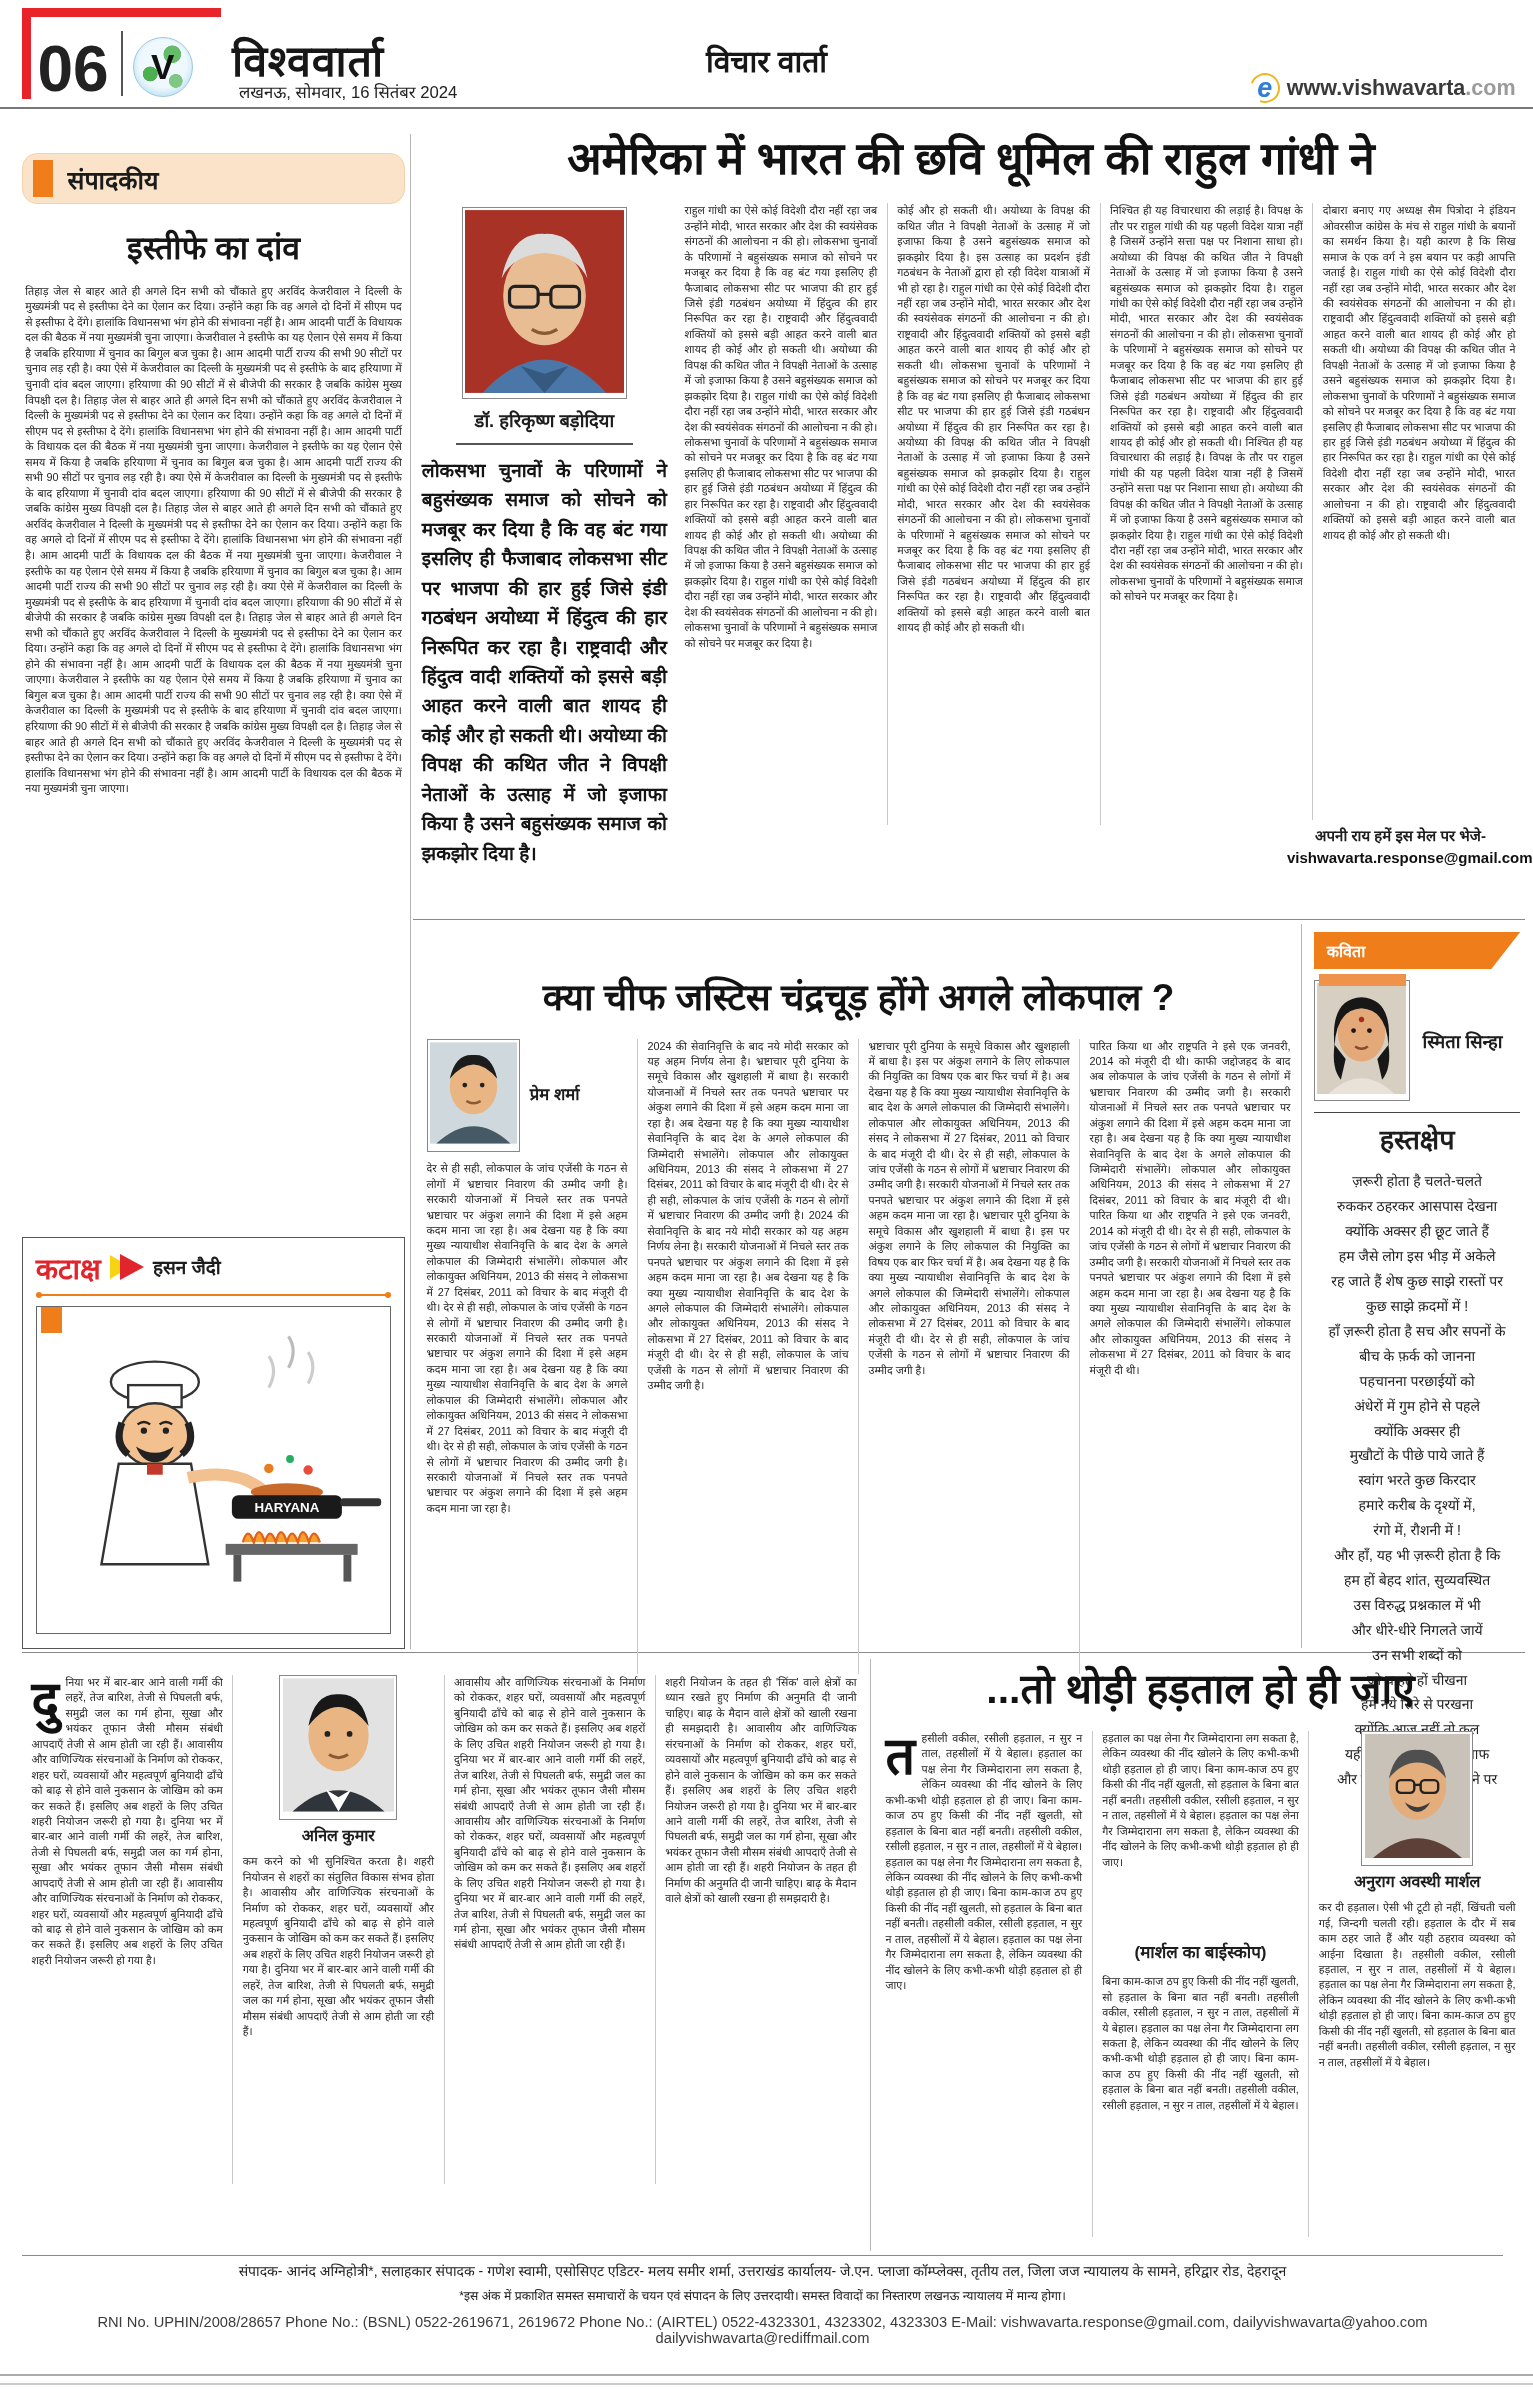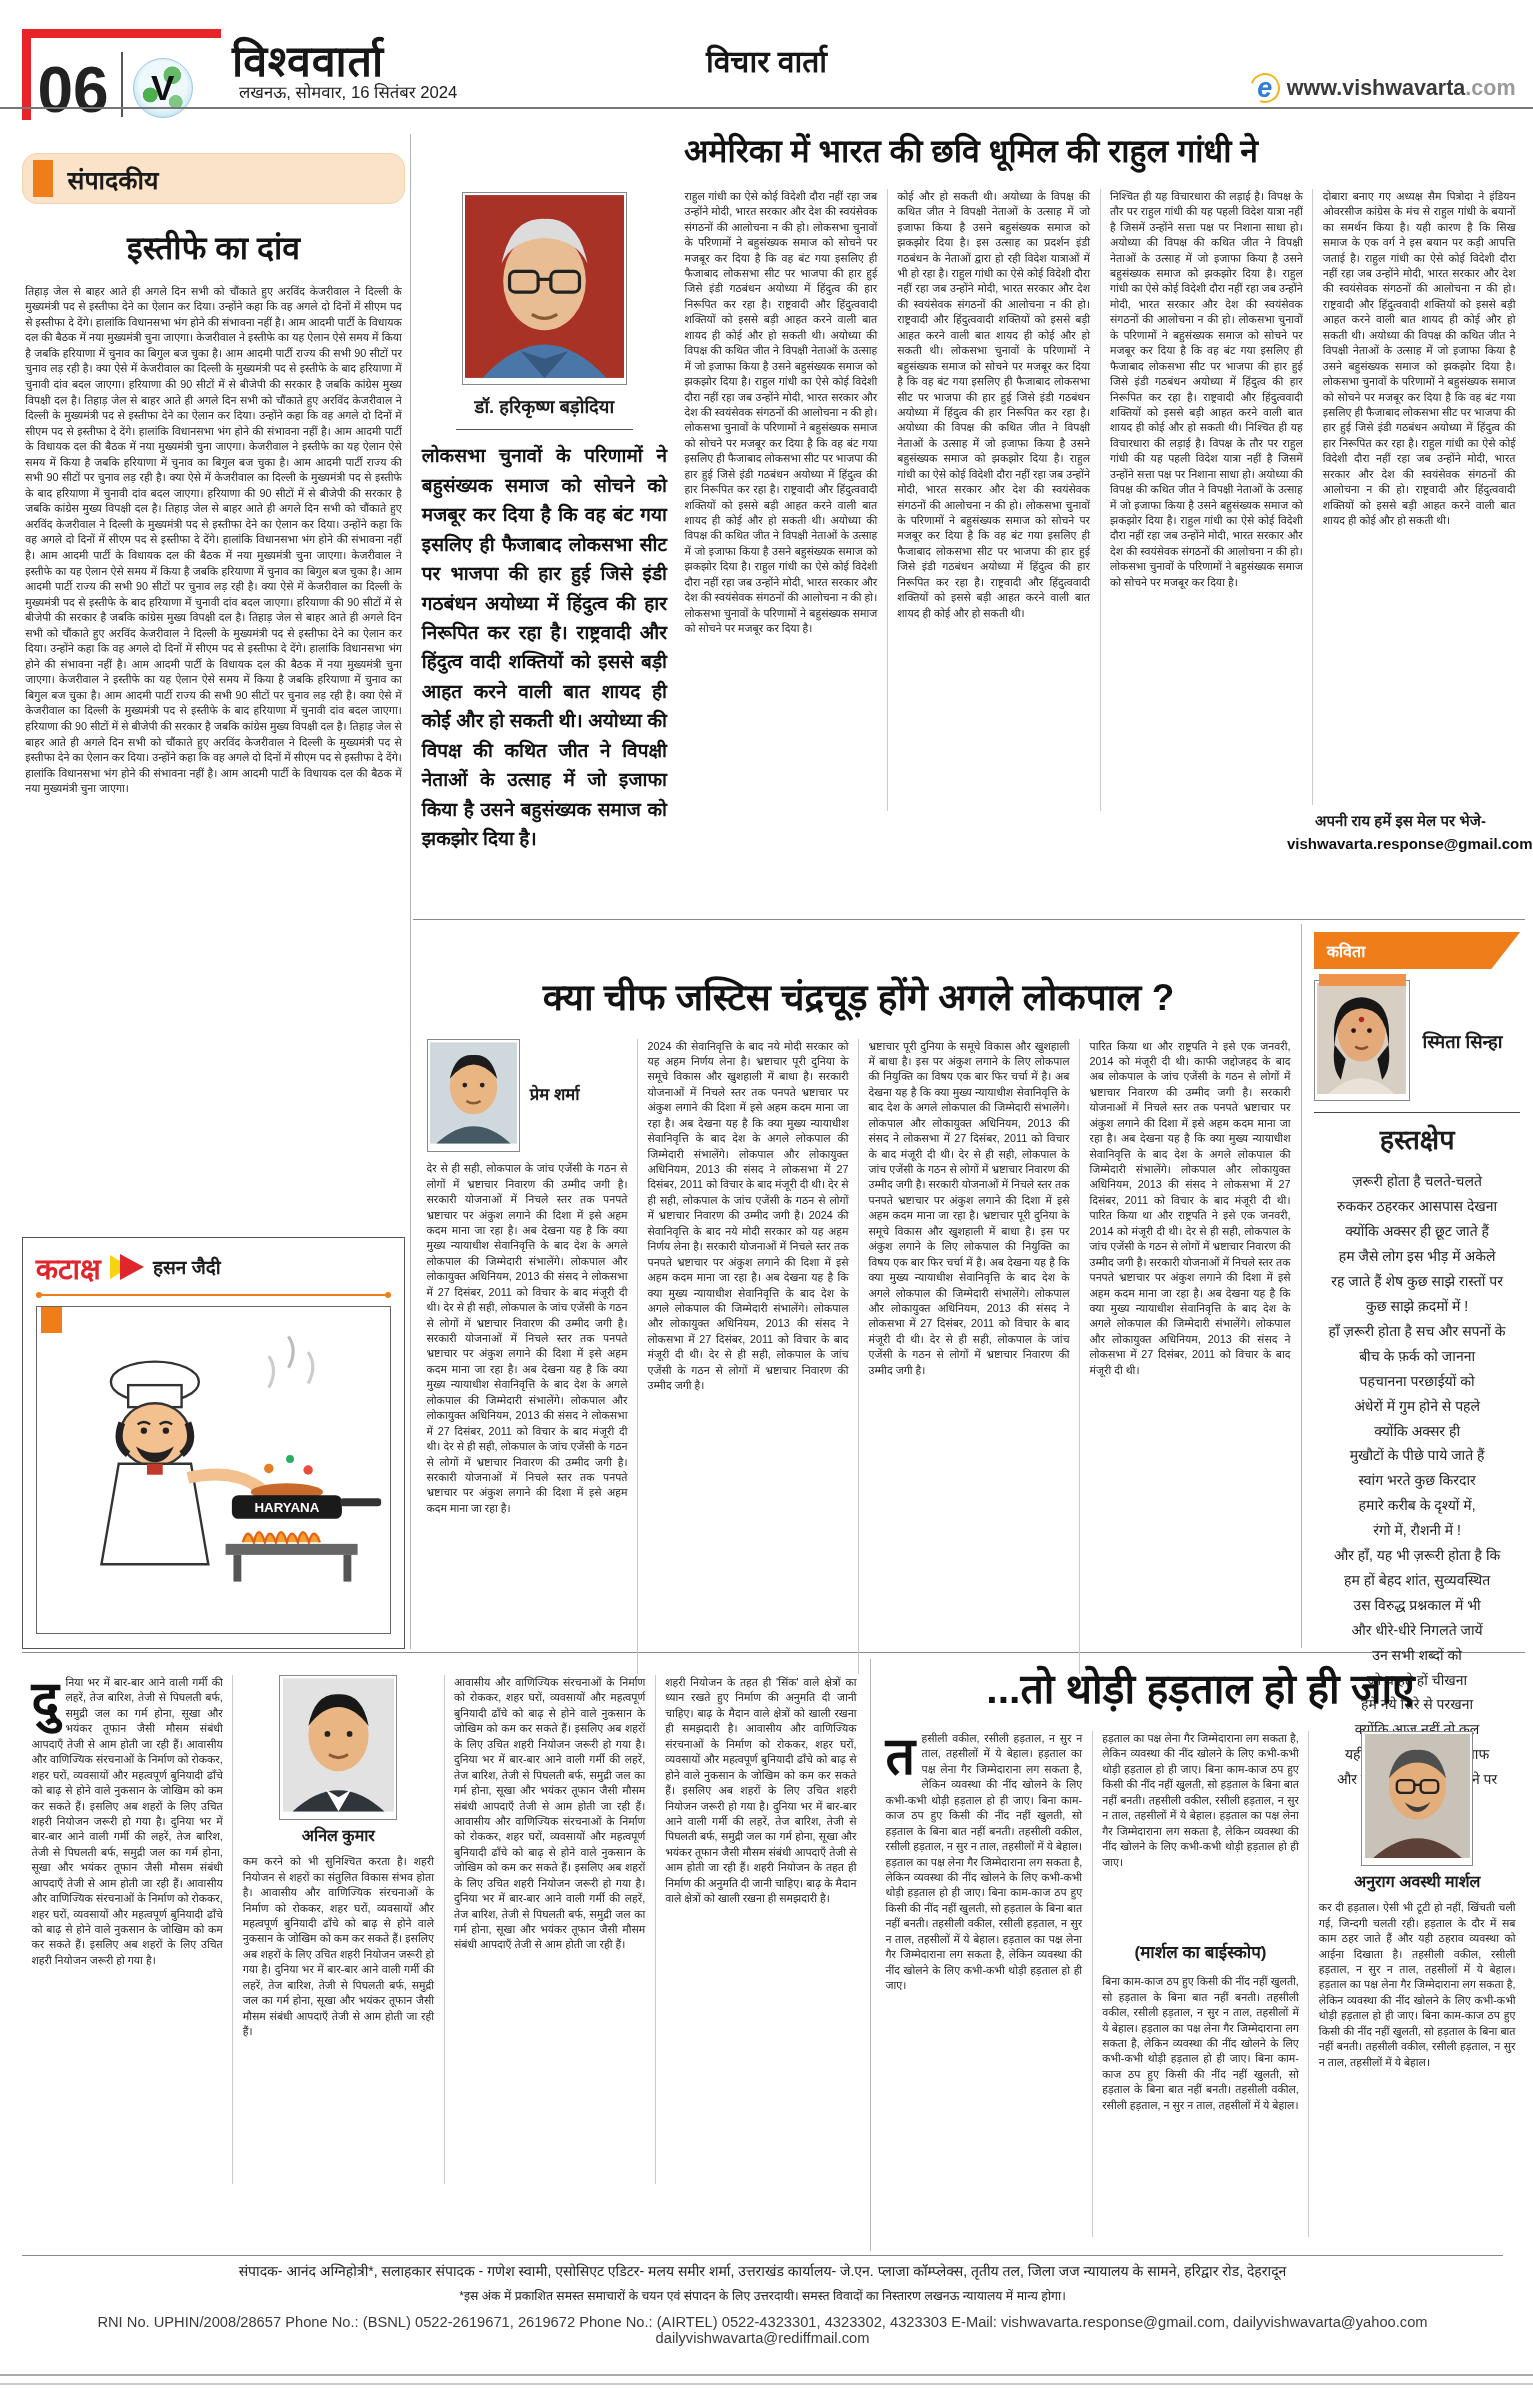--- a/index.html
+++ b/index.html
@@ -1,21 +1,21 @@
 <!DOCTYPE html>
 <html style="font-size:12.7px"><head>
 <meta charset="utf-8">
 <style>
   html,body{margin:0;padding:0;background:#e9e9e9;}
   *{box-sizing:border-box;}
   #page{position:relative;width:1533px;height:2389px;background:#fff;margin:0 auto;
         font-family:"Liberation Sans",sans-serif;color:#1d1d1d;overflow:hidden;}
   
   .pagenum-wrap{position:absolute;left:22px;top:8px;width:199px;height:91px;
-      border-top:9.5px solid #e8232a;border-left:9.5px solid #e8232a;display:flex;align-items:flex-end;margin-top:21px;}
+      border-top:9.5px solid #e8232a;border-left:9.5px solid #e8232a;display:flex;align-items:flex-end;}
   .pagenum{font-size:64px;font-weight:bold;line-height:.92;margin:0 8px 0 6.4px;color:#222;}
   .head-vdiv{width:1.6px;background:#555;height:65px;margin:0 4.8px 3.2px 4.8px;}
   .globe{width:60px;height:60px;border-radius:50%;margin:0 0 1.6px 4.8px;flex:none;
       background:
         radial-gradient(circle at 28% 62%, #4caf50 0 13%, rgba(0,0,0,0) 14%),
         radial-gradient(circle at 66% 28%, #66bb6a 0 15%, rgba(0,0,0,0) 16%),
         radial-gradient(circle at 72% 74%, #81c784 0 11%, rgba(0,0,0,0) 12%),
         radial-gradient(circle at 50% 45%, #eef8fd 0 55%, #bfe2f2 78%, #7db8d9 100%);
       border:0.8px solid #9fc7dd;display:flex;align-items:center;justify-content:center;
       font-weight:bold;font-size:35px;color:#111;}
@@ -58,21 +58,21 @@
   .cartoon-frame{margin:3.2px 12.7px;border:0.8px solid #666;height:328px;position:relative;overflow:hidden;}
   .corner-sq{position:absolute;left:4.8px;top:-3.2px;width:20.7px;height:30px;background:#ef7d1a;}
   .cartoon-svg{position:absolute;left:0;top:0;width:100%;height:100%;}
   
   .ncol{flex:1;padding:0 9.5px;font-size:10.8px;line-height:1.43;text-align:justify;overflow:hidden;}
   .cols{display:flex;}
   .cols > .ncol + .ncol{border-left:0.8px solid #c8c8c8;}
   .dropcap{float:left;font-size:52px;line-height:.85;font-weight:bold;margin:3.2px 6.4px 0 0;color:#111;}
   
   .main-article{position:absolute;left:417px;top:134px;width:1108px;height:784px;}
-  .main-headline{text-align:center;font-size:32px;font-weight:bold;line-height:1.12;color:#121212;}
+  .main-headline{text-align:center;font-size:45px;font-weight:bold;line-height:1.12;color:#121212;}
   .main-row{display:flex;margin-top:19px;position:relative;}
   .author-col{width:258px;flex:none;padding:3.2px 8px 0 4.8px;}
   .photo-frame{border:0.8px solid #888;background:#fff;padding:2.4px;}
   .author-name-c{text-align:center;font-weight:bold;font-size:18.3px;margin-top:8px;}
   .author-divider{height:1.6px;background:#555;width:72%;margin:11px auto;}
   .pull-quote{font-size:19px;font-weight:bold;line-height:1.55;text-align:justify;color:#141414;}
   .main-cols{flex:1;display:flex;}
   .main-article .ncol{height:622px;}
   .feedback{position:absolute;right:11px;bottom:-1.6px;width:227px;background:#fff;text-align:center;
             font-weight:bold;font-size:15px;line-height:1.5;padding-top:4.8px;}

